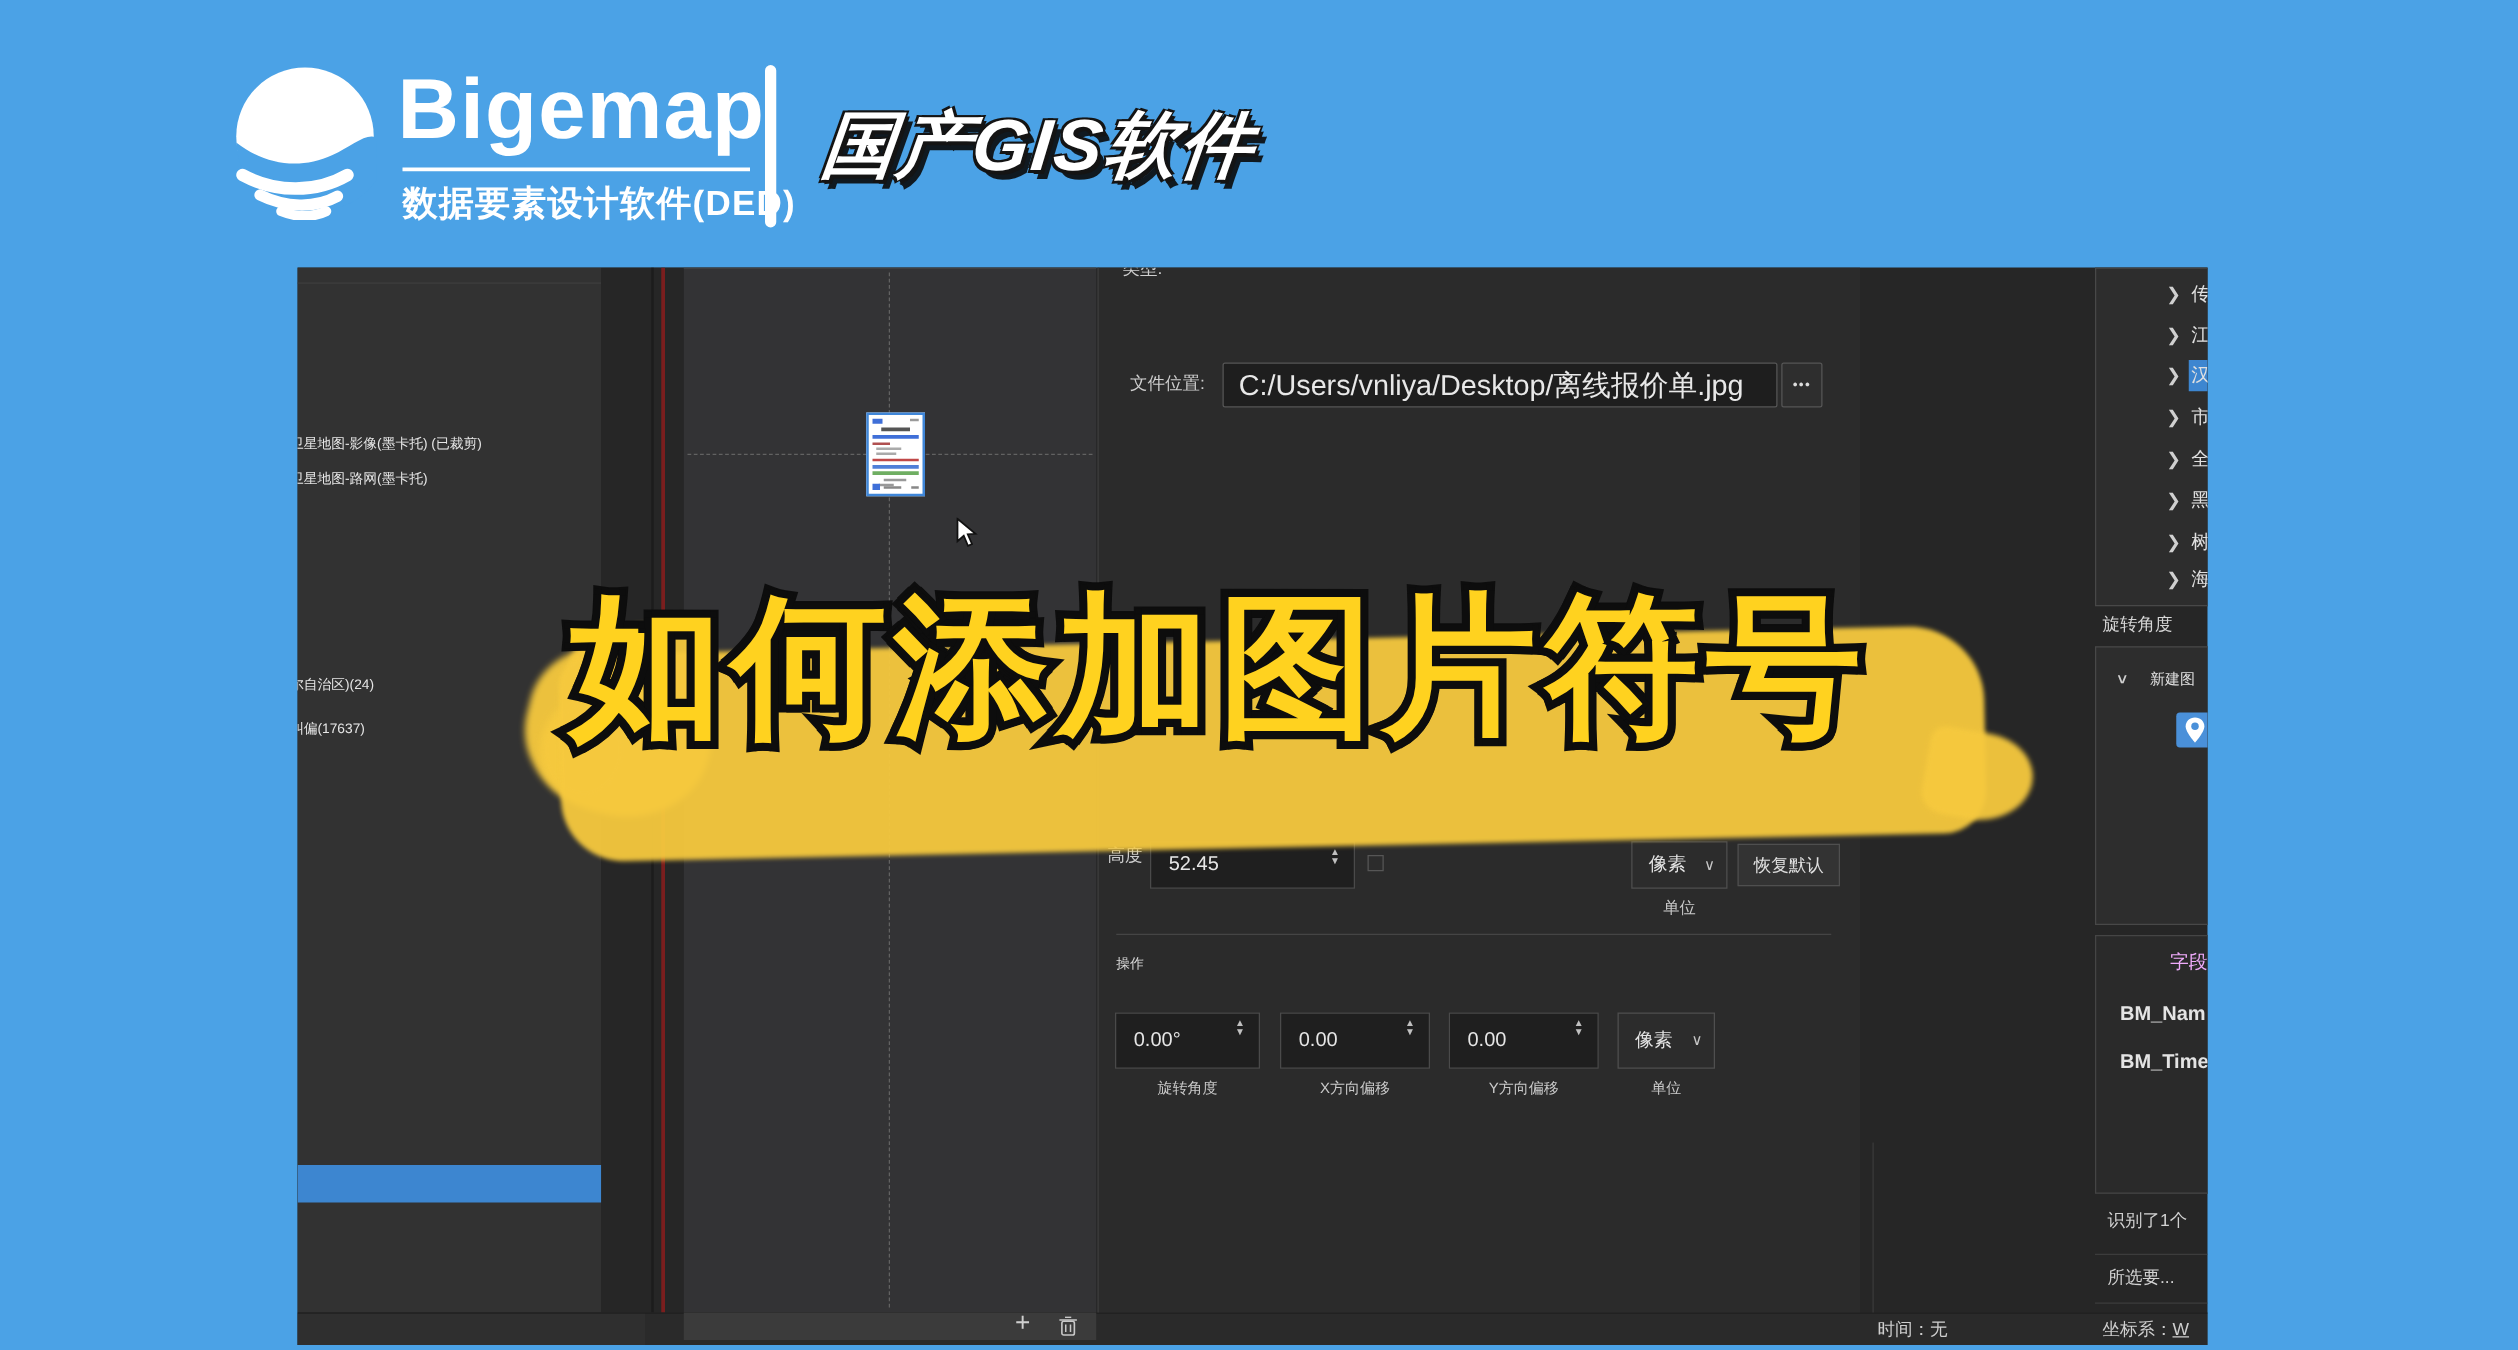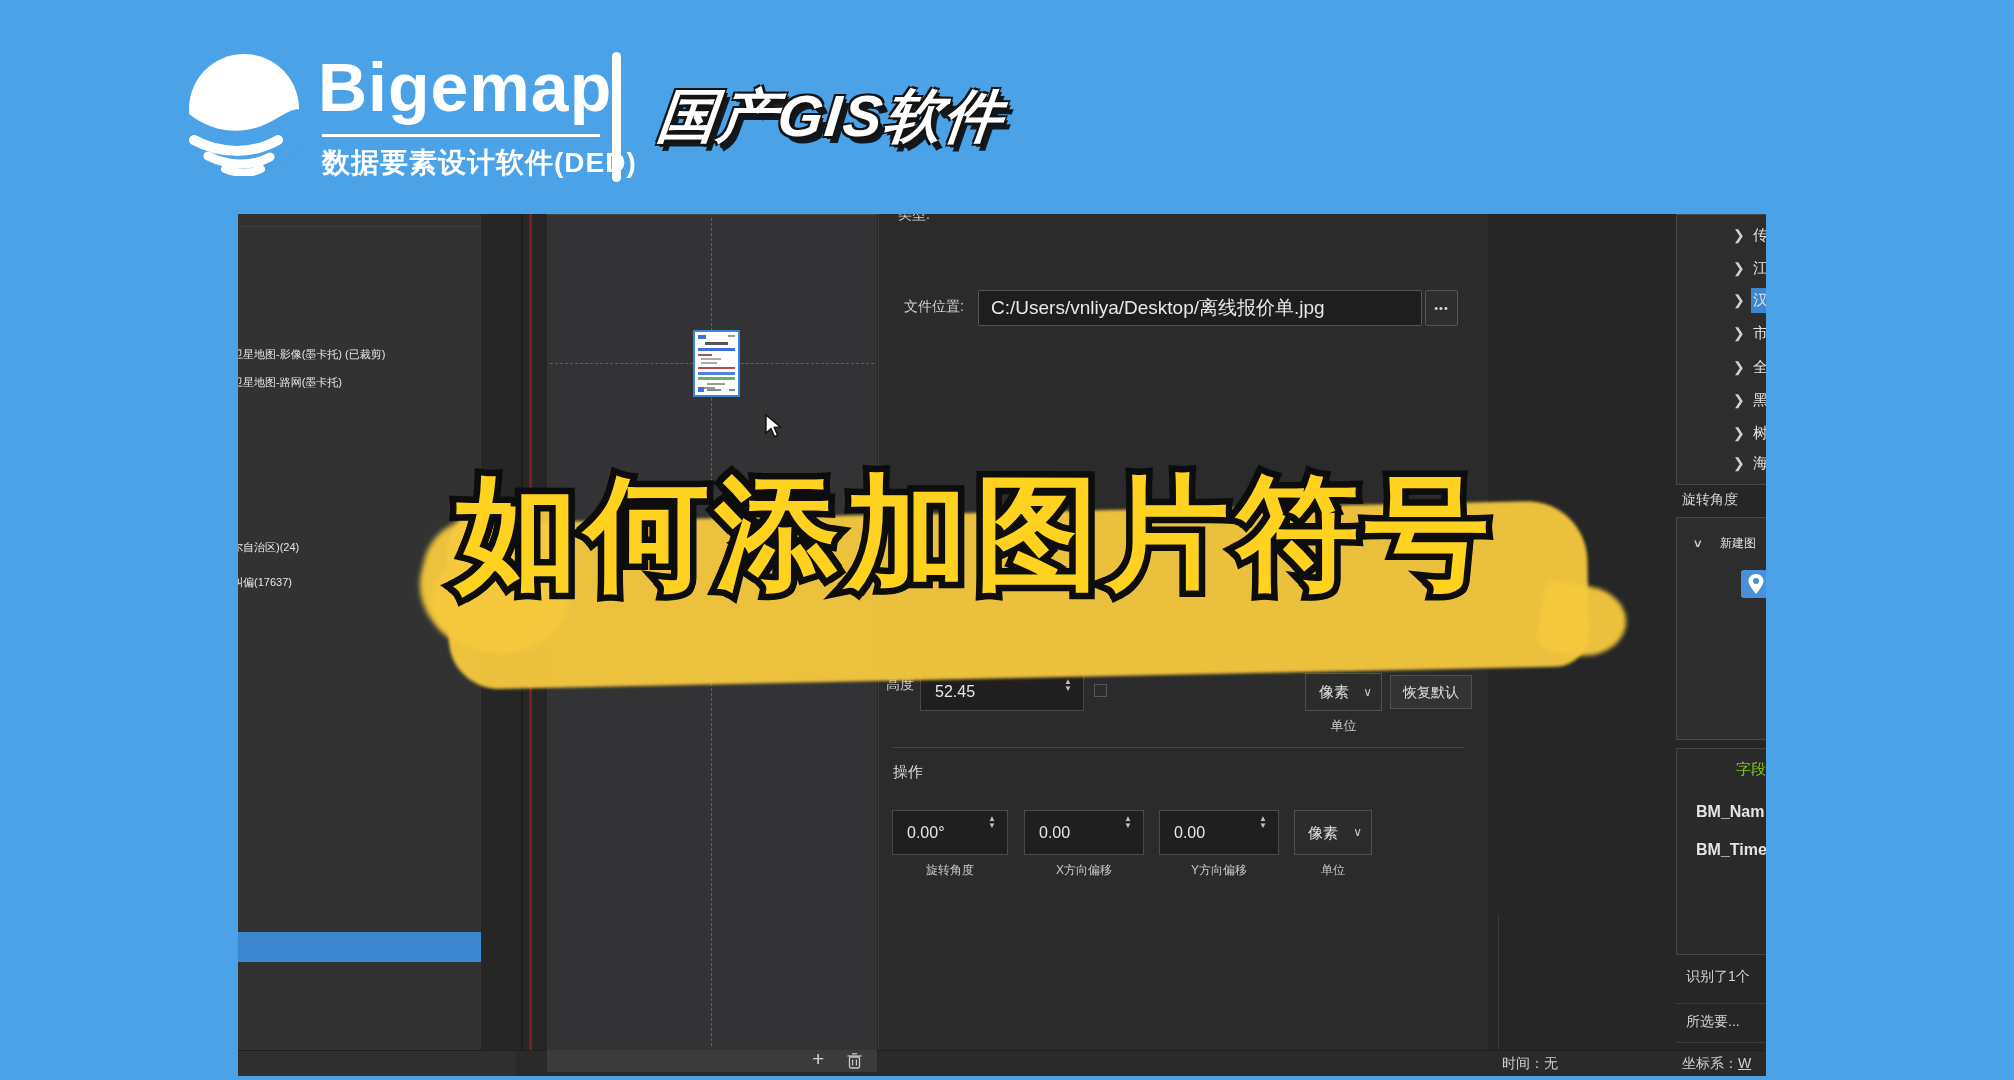--- a/index.html
+++ b/index.html
@@ -60,38 +60,38 @@
 
   
   #form-panel{left:640px;top:0;width:610px;height:836px;background:#2b2b2b;border-left:1px solid #3e3e3e;box-sizing:border-box;}
   .clip{overflow:hidden;}
   #type-label-clip{left:660px;top:0;width:58px;height:11px;}
   #type-label-clip span{position:absolute;top:-8px;font-size:14px;color:#cfcfcf;}
   #type-box{left:721px;top:-21px;width:261px;height:42px;background:#2f2f2f;border:1px solid #5a5a5a;box-sizing:border-box;overflow:hidden;}
   #type-box span{position:absolute;left:40px;top:12px;font-size:15px;color:#d8d8d8;}
 
   #file-label{left:666px;top:84px;font-size:14px;color:#cfcfcf;}
-  #file-input{left:740px;top:76px;width:444px;height:36px;background:#1e1e1e;border:1px solid #565656;border-radius:2px;box-sizing:border-box;color:#e8e8e8;font-size:19px;line-height:34px;padding:0 12px;white-space:nowrap;overflow:hidden;}
+  #file-input{left:740px;top:76px;width:444px;height:36px;background:#1e1e1e;border:1px solid #565656;border-radius:2px;box-sizing:border-box;color:#e8e8e8;font-size:23px;line-height:34px;padding:0 12px;white-space:nowrap;overflow:hidden;}
   #browse-btn{left:1187px;top:76px;width:33px;height:36px;background:#2e2e2e;border:1px solid #565656;border-radius:2px;box-sizing:border-box;color:#dcdcdc;font-size:11px;text-align:center;line-height:34px;letter-spacing:1px;}
 
   #height-label{left:648px;top:462px;font-size:14px;color:#cfcfcf;}
   .spinbox{background:#1f1f1f;border:1px solid #4a4a4a;box-sizing:border-box;color:#e6e6e6;font-size:16px;}
   #height-spin{left:682px;top:459px;width:164px;height:38px;line-height:36px;}
   .spin-val{padding-left:14px;}
   .spin-arrows{position:absolute;right:9px;top:4px;width:12px;font-size:8px;line-height:7px;color:#c0c0c0;text-align:center;}
   #link-icon{left:856px;top:470px;width:13px;height:13px;background:#2c2c2c;border:1px solid #565656;box-sizing:border-box;}
   .ddbox{background:#2c2c2c;border:1px solid #4f4f4f;box-sizing:border-box;color:#e4e4e4;font-size:15px;}
   #unit-dd{left:1067px;top:459px;width:77px;height:38px;line-height:36px;}
   .dd-val{padding-left:13px;}
   .dd-chevron{position:absolute;right:9px;top:0;font-size:12px;color:#c6c6c6;}
   #reset-btn{left:1152px;top:461px;width:82px;height:34px;background:#333;border:1px solid #4f4f4f;box-sizing:border-box;color:#e0e0e0;font-size:14px;text-align:center;line-height:32px;}
   #unit-caption{left:1067px;top:503px;width:77px;text-align:center;font-size:13px;color:#c9c9c9;}
 
   #form-divider{left:655px;top:533px;width:572px;height:1px;background:#454545;}
-  #op-title{left:655px;top:549px;font-size:15px;color:#dadada;}
+  #op-title{left:655px;top:549px;font-size:11px;color:#dadada;}
   .opbox{top:596px;height:45px;line-height:43px;}
   #op-0{left:654px;width:116px;}
   #op-1{left:786px;width:120px;}
   #op-2{left:921px;width:120px;}
   #op-3{left:1056px;width:78px;height:45px;line-height:43px;}
   .op-caption{top:648px;font-size:12px;color:#c9c9c9;text-align:center;}
   #cap-0{left:654px;width:116px;} #cap-1{left:786px;width:120px;}
   #cap-2{left:921px;width:120px;} #cap-3{left:1056px;width:78px;}
 
   
@@ -99,21 +99,21 @@
   .tree-row{position:absolute;left:0;width:95px;height:33px;}
   .tree-chevron{position:absolute;left:56px;top:7px;font-size:14px;color:#d0d0d0;font-weight:700;}
   .tree-char{position:absolute;left:76px;top:6px;font-size:15px;color:#e0e0e0;width:24px;overflow:hidden;}
   .tree-char.hl{background:#3d86d0;left:74px;top:3px;padding:3px 2px 3px 2px;}
   #sel-header{left:1444px;top:277px;font-size:14px;color:#d6d6d6;}
   #group-box{left:1438px;top:303px;width:95px;height:223px;background:#2d2d2d;border:1px solid #484848;box-sizing:border-box;}
   #group-chevron{left:1456px;top:322px;font-size:13px;color:#d0d0d0;font-weight:700;}
   #group-label{left:1482px;top:321px;font-size:12px;color:#e0e0e0;white-space:nowrap;}
   #pin-tile{left:1503px;top:356px;width:30px;height:28px;background:#4a90d9;border-radius:3px;}
   #fields-box{left:1438px;top:534px;width:95px;height:207px;background:#2a2a2a;border:1px solid #454545;box-sizing:border-box;}
-  #fields-header{left:1498px;top:546px;font-size:15px;color:#84cc16;}
+  #fields-header{left:1498px;top:546px;font-size:15px;color:#f0abfc;}
   .field-item{left:1458px;font-size:16px;color:#e4e4e4;font-weight:700;white-space:nowrap;}
   #field-0{top:589px;} #field-1{top:627px;}
   #identify-text{left:1448px;top:754px;font-size:14px;color:#d2d2d2;white-space:nowrap;}
   .rp-divider{left:1438px;width:90px;height:1px;background:#3c3c3c;}
   #rp-div-1{top:789px;} #rp-div-2{top:828px;}
   #selected-short{left:1448px;top:799px;font-size:14px;color:#d2d2d2;}
 
   
   .brush{background:#f6c93e;opacity:.95;}
   #brush-main{left:448px;top:512px;width:1140px;height:166px;border-radius:26px 60px 34px 50px;transform:rotate(-1.2deg);filter:blur(1.5px);}

